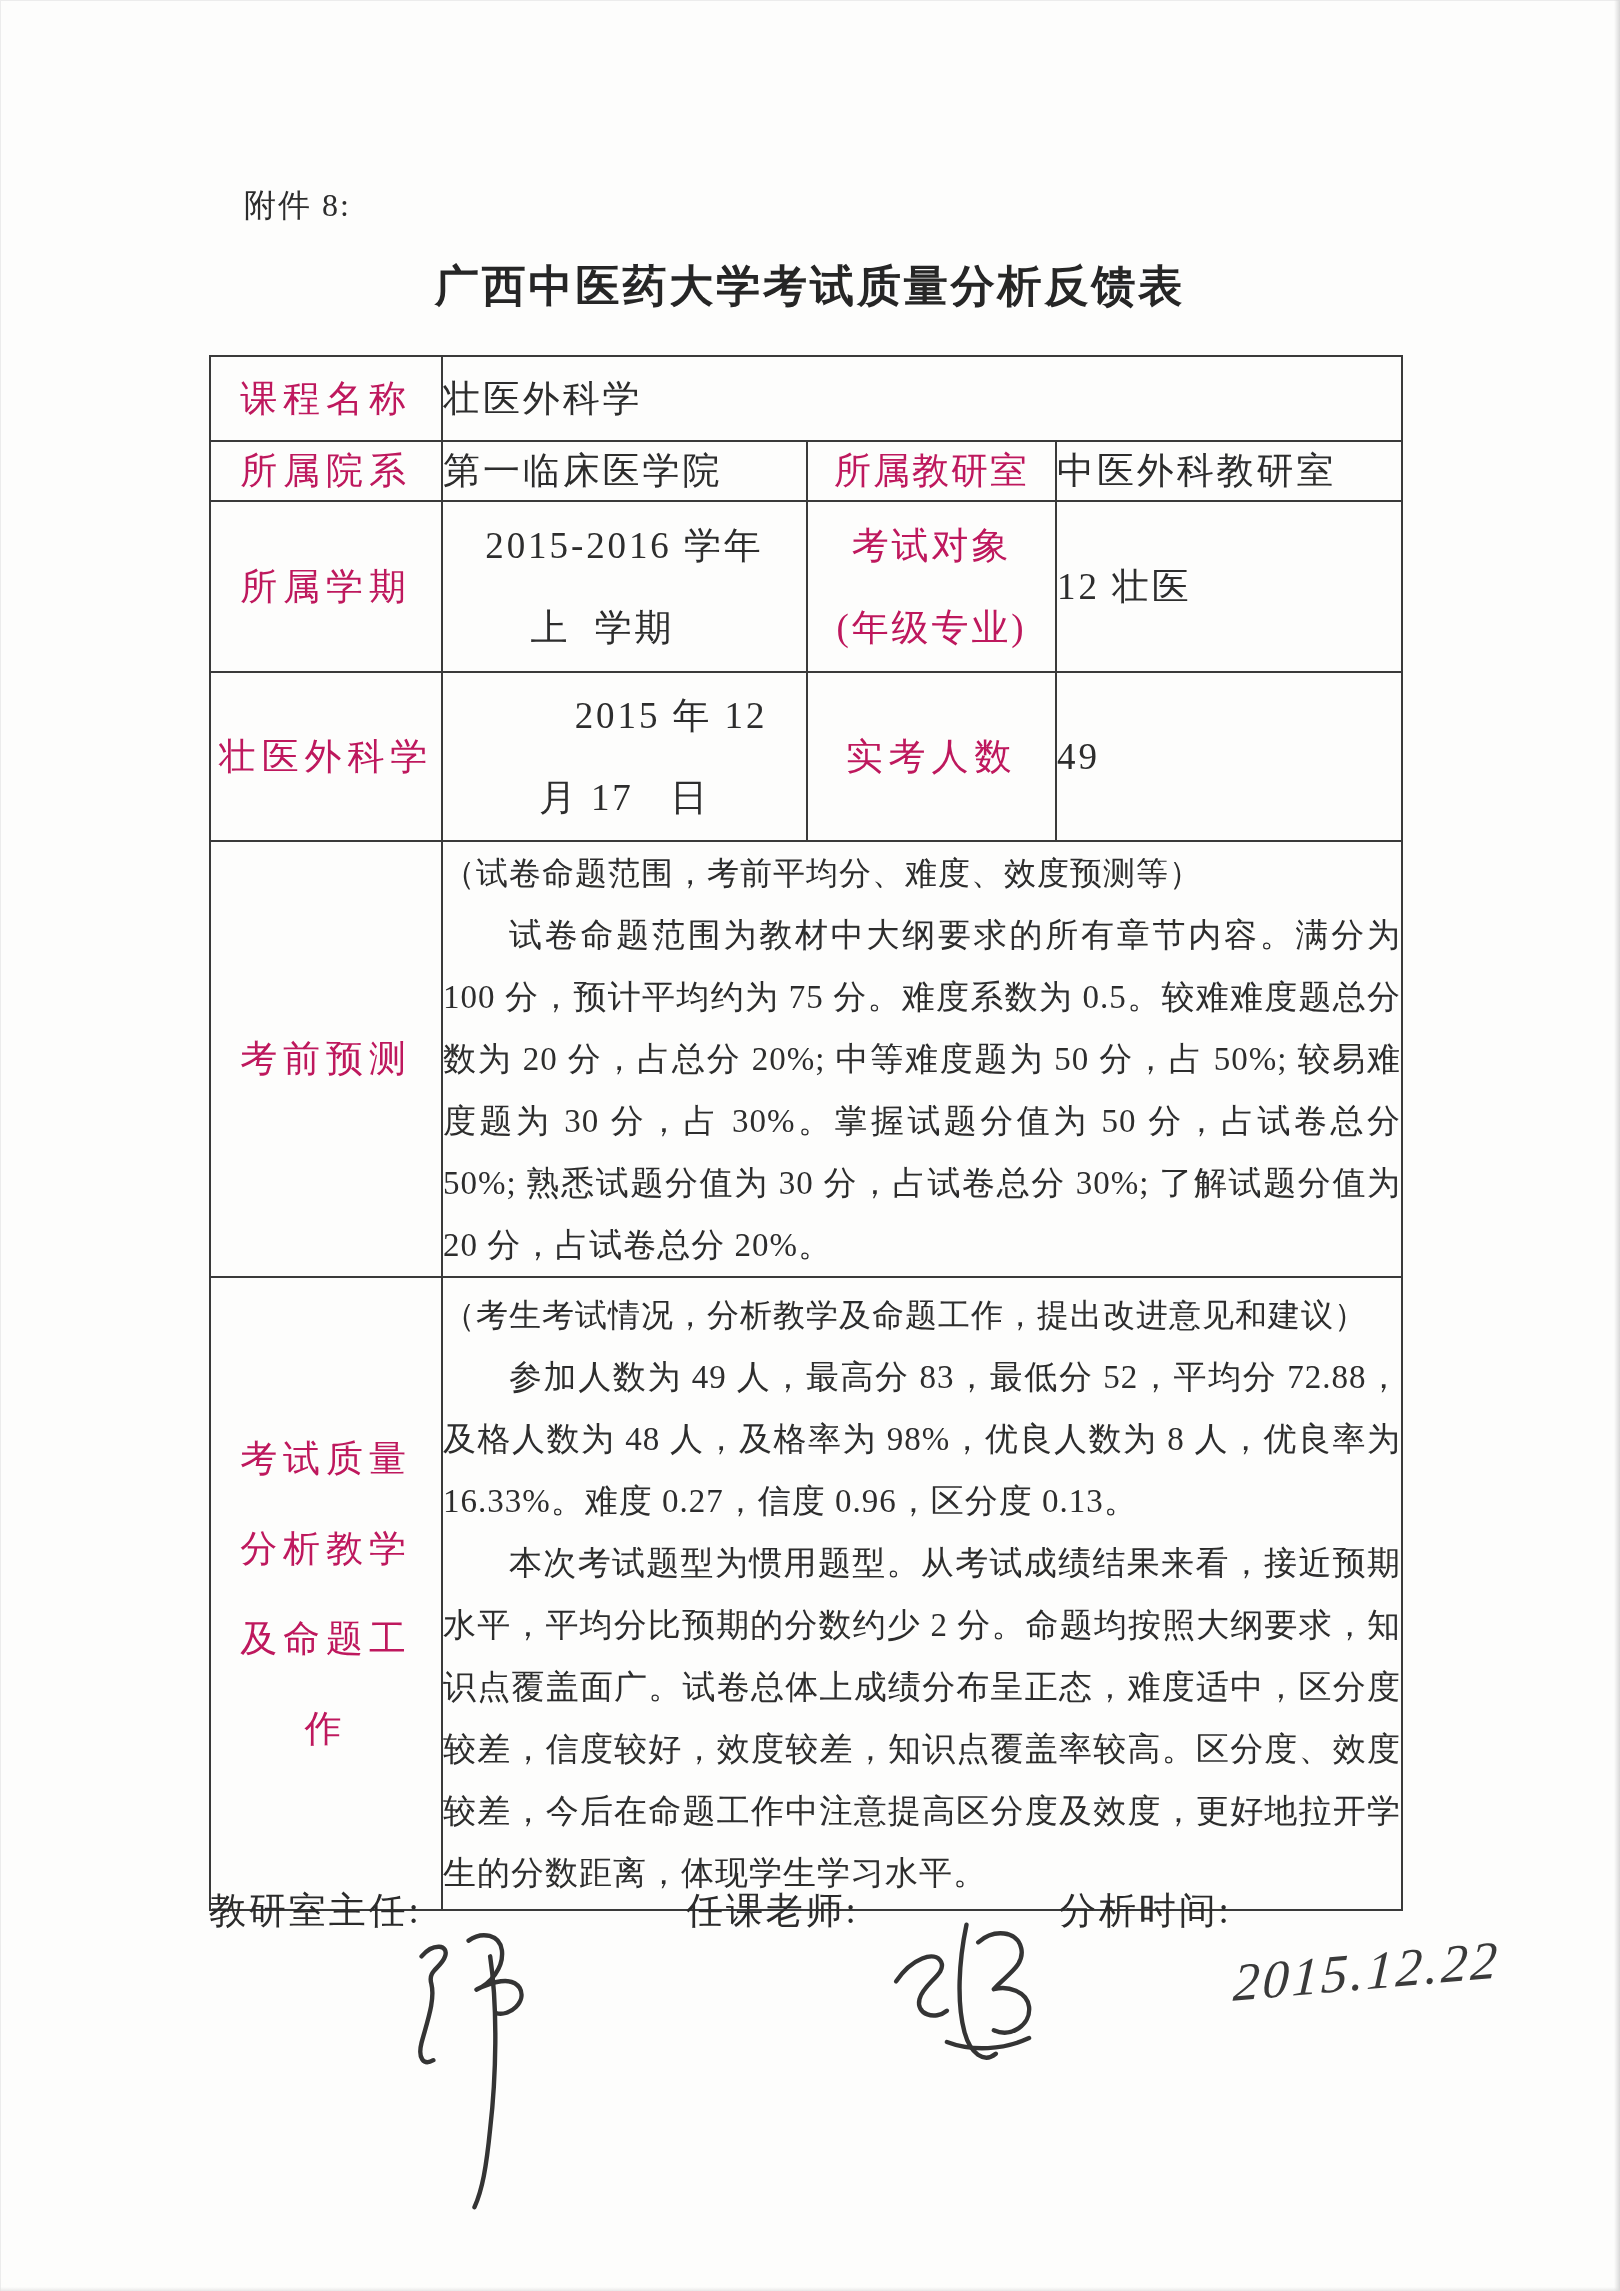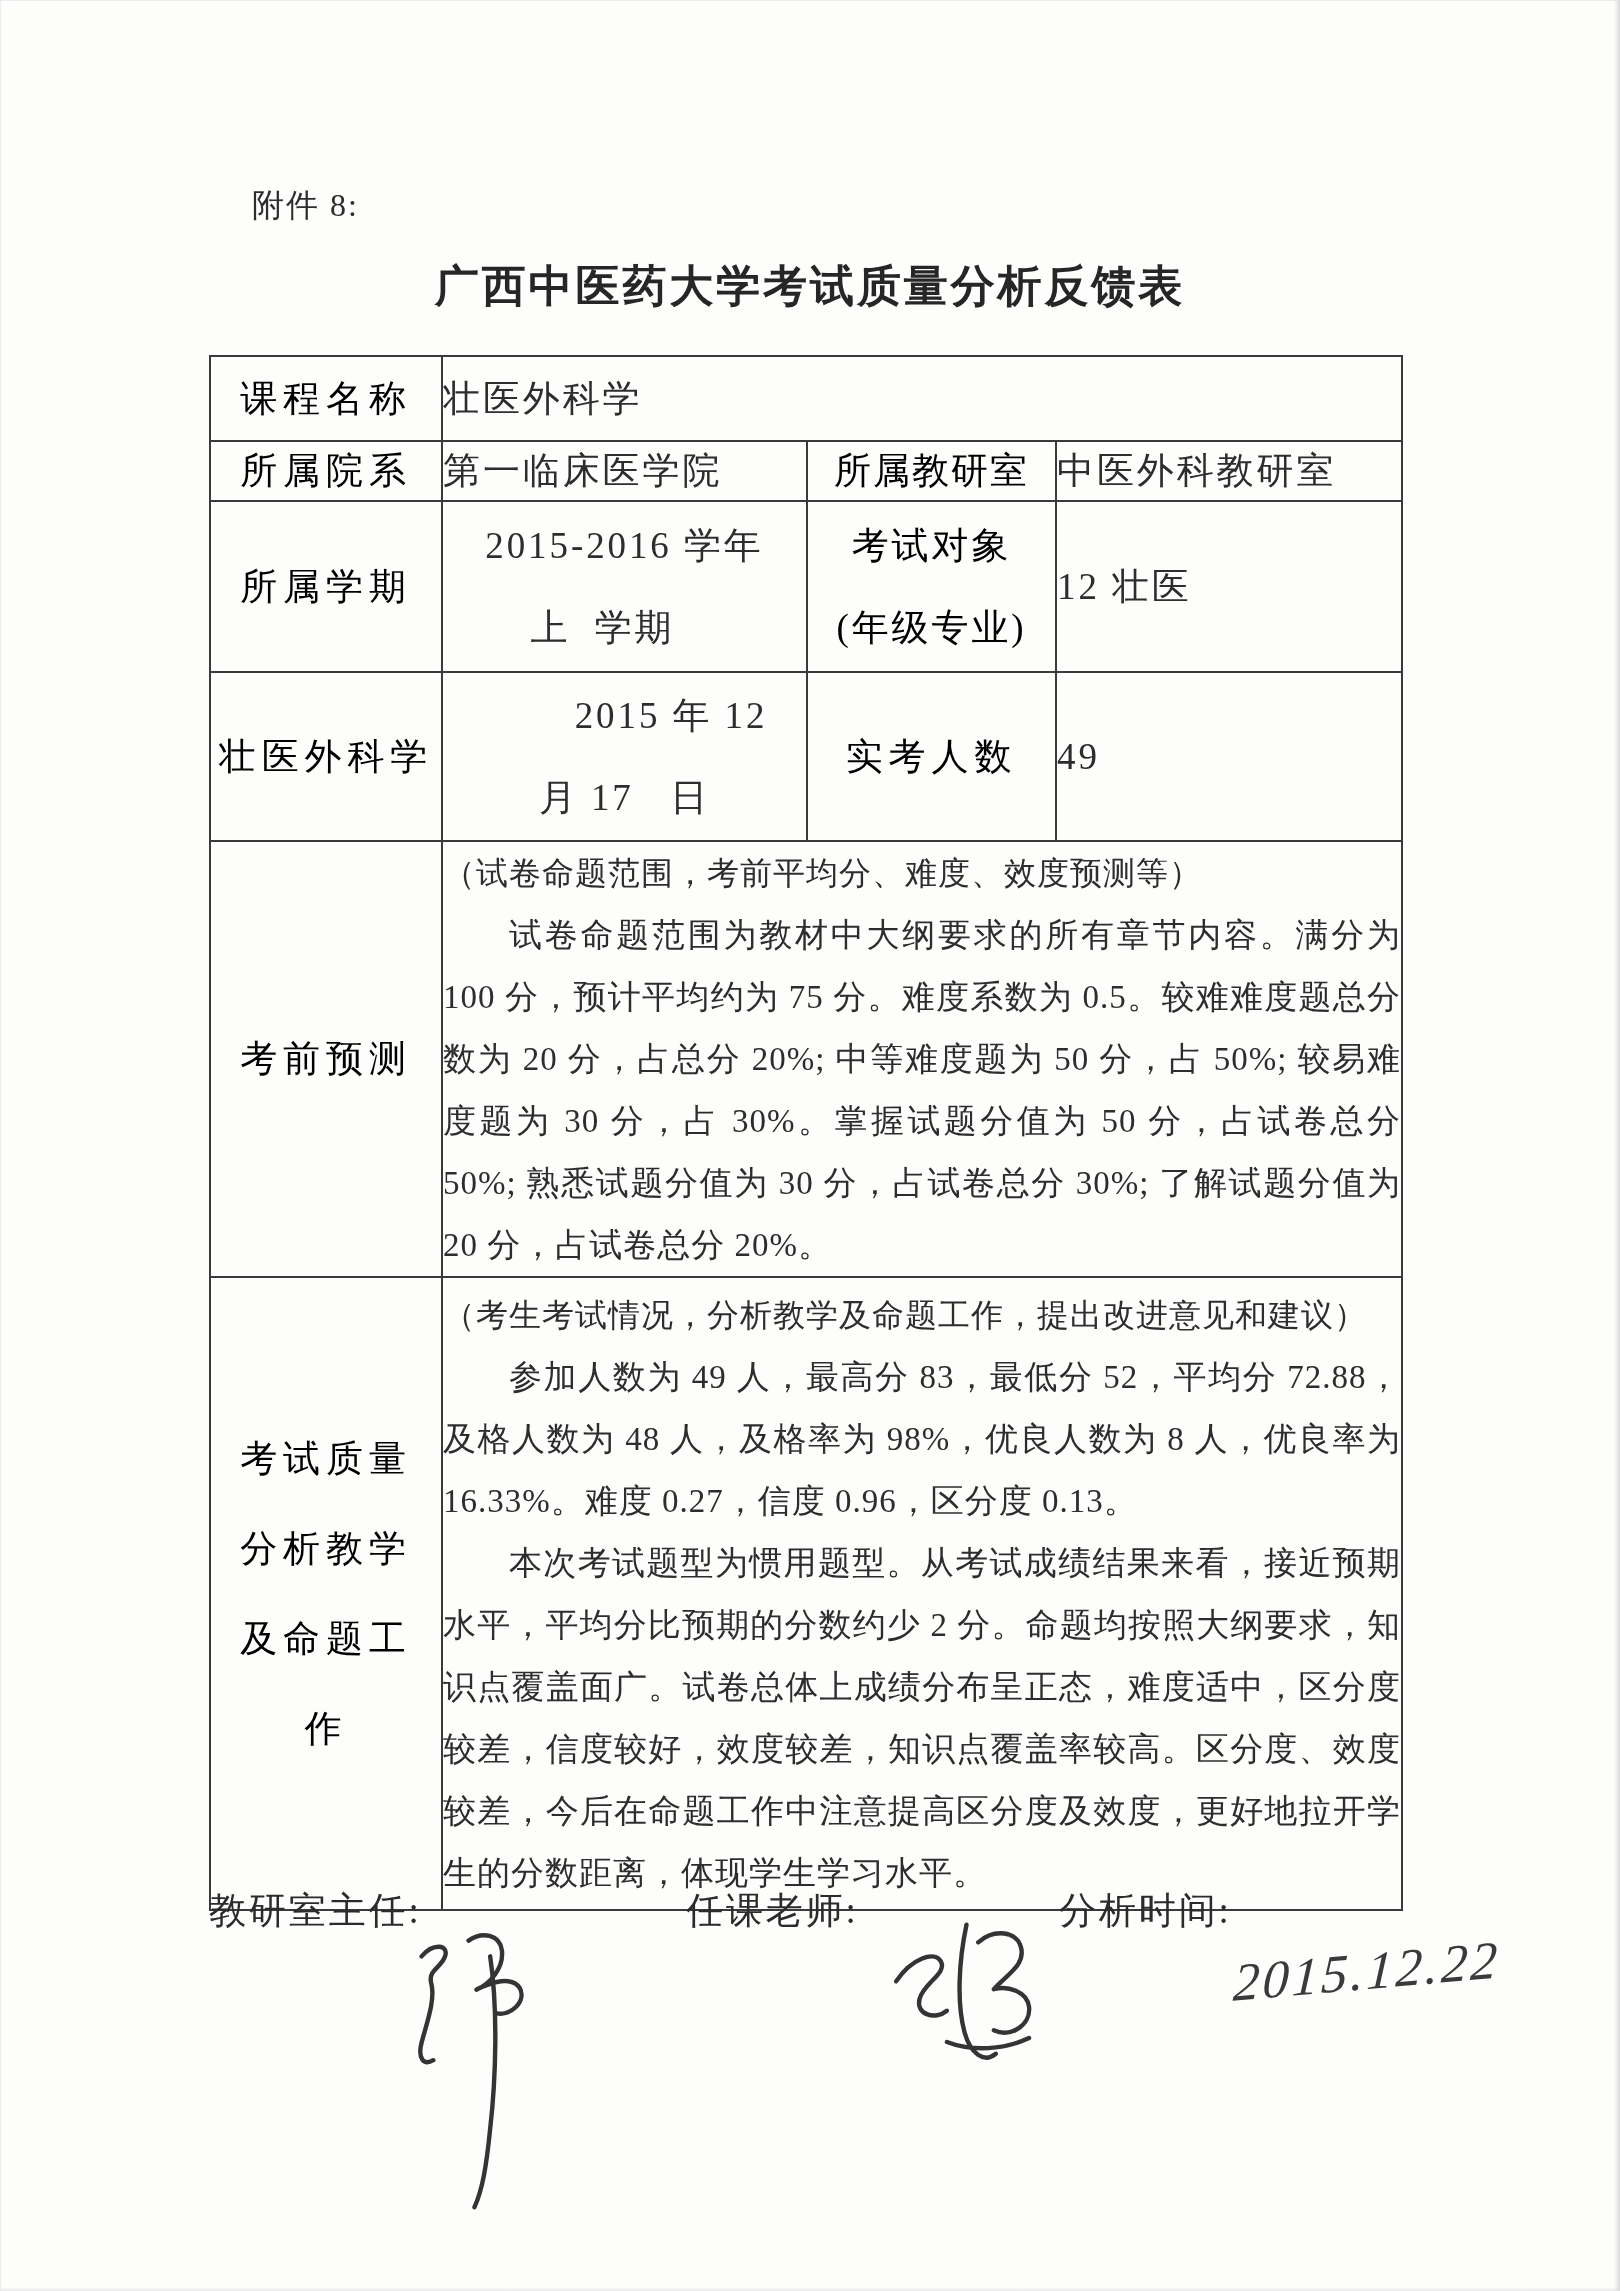--- a/index.html
+++ b/index.html
@@ -16,21 +16,21 @@
     content:"";position:absolute;top:0;right:0;width:5.9px;height:100%;
     background:linear-gradient(to left,#d9d9d9,rgba(255,255,255,0));
     pointer-events:none;
   }
   .page::before{ 
     content:"";position:absolute;left:0;bottom:0;width:100%;height:4.9px;
     background:linear-gradient(to top,#e3e3e3,rgba(255,255,255,0));
     pointer-events:none;
   }
   .attachment{
-    position:absolute;left:252px;top:184px;
+    position:absolute;left:244px;top:184px;
     font-size:32px;letter-spacing:2px;
   }
   .title{
     position:absolute;left:0;top:257px;width:100%;
     margin:0;text-align:center;
     font-family:"Liberation Sans", sans-serif;
     font-weight:bold;font-size:44px;letter-spacing:2.9px;color:#262626;
   }
   table.form{
     position:absolute;left:209px;top:355px;width:1192px;
@@ -40,21 +40,21 @@
     border:2px solid #3a3a3a;
     vertical-align:middle;
     padding:0;
   }
   table.form{border:2.9px solid #333;}
   tr.r1 td{border-bottom-width:2.9px;}
   tr.r4 td{border-bottom-width:2.9px;}
   tr.r5 td{border-bottom-width:2.9px;}
   td.lbl{
     text-align:center;
-    font-size:37px;letter-spacing:5.9px;color:#000000;
+    font-size:37px;letter-spacing:5.9px;color:#be185d;
   }
   td.val{font-size:37px;letter-spacing:2.9px;margin-left:36px;}
   .duo .line{line-height:82px;font-size:37px;letter-spacing:2.9px;white-space:pre;}
   .line.c{text-align:center;}
   .line.r{text-align:center;padding-right:44px;}
   .line.shift-right{text-align:center;padding-left:93px;}
   td.content{
     vertical-align:top;
     padding:7.8px 13.7px 0 15.7px;
     font-size:33px;line-height:62px;

